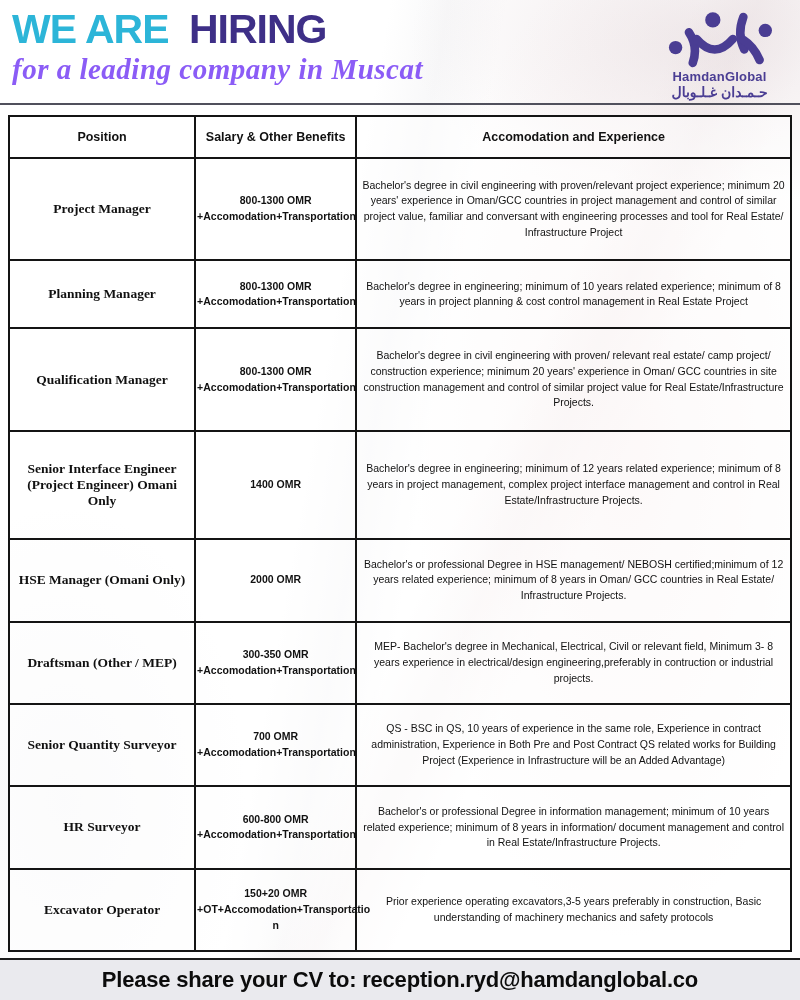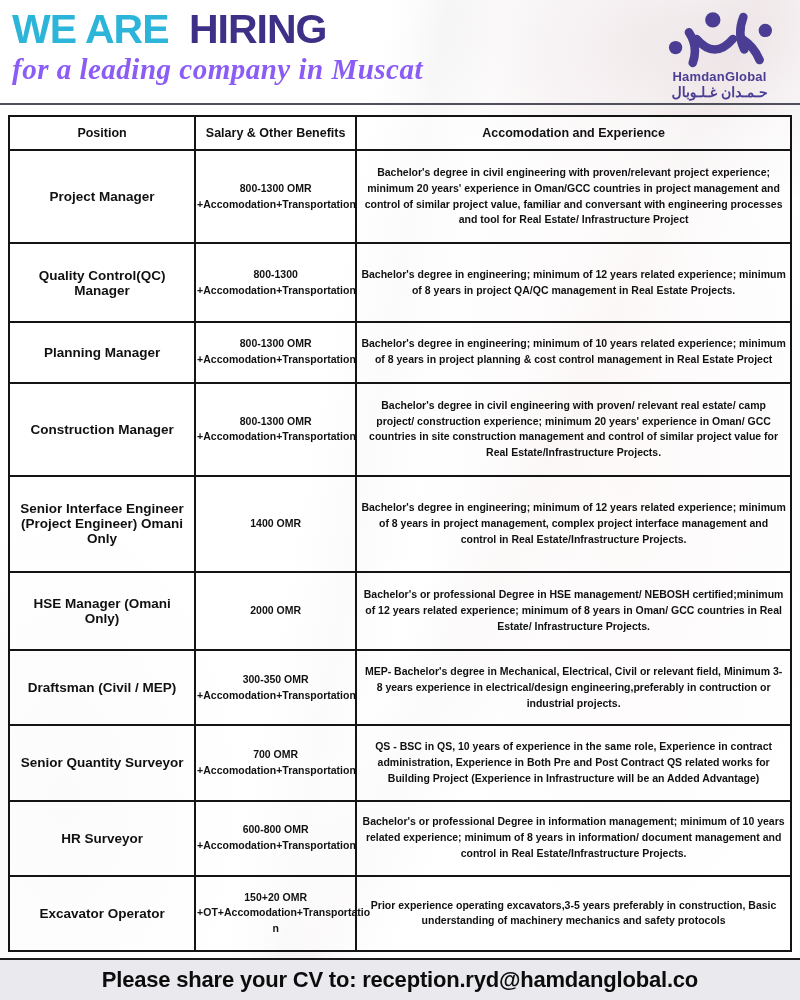--- a/index.html
+++ b/index.html
@@ -39,27 +39,27 @@
   .logo{display:flex;flex-direction:column;align-items:center;margin-right:14px;margin-top:2px;}
   .logo svg{display:block;}
   .logo .logo-name{font-size:13px;font-weight:bold;color:var(--logo-purple);letter-spacing:0.2px;margin-top:1px;}
   .logo .logo-arabic{font-size:14px;font-weight:bold;color:var(--logo-purple);margin-top:0px;}
   .header-divider{height:2px;background:#50505c;width:100%;}
 
   
   .table-wrap{flex:1;padding:10px 8px 6px 8px;display:flex;}
   table{border-collapse:collapse;width:100%;table-layout:fixed;}
   th,td{border:2px solid var(--table-border);text-align:center;vertical-align:middle;background:rgba(255,255,255,0.45);}
-  th{height:34px;font-size:12.5px;font-weight:bold;}
+  th{height:42px;font-size:12.5px;font-weight:bold;}
   col.c-pos{width:23.8%;}
   col.c-sal{width:20.6%;}
   col.c-qual{width:55.6%;}
-  td.position-cell{font-size:13.5px;font-weight:bold;padding:18px 6px;white-space:pre-line;}
+  td.position-cell{font-size:13.5px;font-weight:bold;padding:18px 6px;white-space:pre-line;font-family:Liberation Serif, serif;}
   td.salary-cell{font-size:10.5px;font-weight:bold;padding:8px 1px;white-space:pre-line;line-height:1.5;}
-  td.qualification-cell{font-size:10.5px;font-weight:bold;padding:8px 4px;line-height:1.5;}
+  td.qualification-cell{font-size:10.5px;font-weight:normal;padding:8px 4px;line-height:1.5;}
 
   
   .footer{
     height:42px;background:var(--footer-bg);border-top:2px solid #1c1c1c;
     display:flex;align-items:center;justify-content:center;
   }
   .footer .cta{font-size:22px;font-weight:bold;color:#0c0c0c;letter-spacing:-0.2px;}
 </style>
 </head>
 <body>
@@ -113,36 +113,30 @@
         </tr>
       </thead>
       <tbody>
   <tr>
     <td class="position-cell">Project Manager</td>
     <td class="salary-cell">800-1300 OMR
 +Accomodation+Transportation</td>
     <td class="qualification-cell">Bachelor's degree in civil engineering with proven/relevant project experience; minimum 20 years' experience in Oman/GCC countries in project management and control of similar project value, familiar and conversant with engineering processes and tool for Real Estate/ Infrastructure Project</td>
   </tr>
 
-  <tr>
-    <td class="position-cell">Quality Control(QC) Manager</td>
-    <td class="salary-cell">800-1300
-+Accomodation+Transportation</td>
-    <td class="qualification-cell">Bachelor's degree in engineering; minimum of 12 years related experience; minimum of 8 years in project QA/QC management in Real Estate Projects.</td>
-  </tr>
 
   <tr>
     <td class="position-cell">Planning Manager</td>
     <td class="salary-cell">800-1300 OMR
 +Accomodation+Transportation</td>
     <td class="qualification-cell">Bachelor's degree in engineering; minimum of 10 years related experience; minimum of 8 years in project planning &amp; cost control management in Real Estate Project</td>
   </tr>
 
   <tr>
-    <td class="position-cell">Construction Manager</td>
+    <td class="position-cell">Qualification Manager</td>
     <td class="salary-cell">800-1300 OMR
 +Accomodation+Transportation</td>
     <td class="qualification-cell">Bachelor's degree in civil engineering with proven/ relevant real estate/ camp project/ construction experience; minimum 20 years' experience in Oman/ GCC countries in site construction management and control of similar project value for Real Estate/Infrastructure Projects.</td>
   </tr>
 
   <tr>
     <td class="position-cell">Senior Interface Engineer
 (Project Engineer) Omani Only</td>
     <td class="salary-cell">1400 OMR</td>
     <td class="qualification-cell">Bachelor's degree in engineering; minimum of 12 years related experience; minimum of 8 years in project management, complex project interface management and control in Real Estate/Infrastructure Projects.</td>
@@ -151,21 +145,21 @@
   <tr>
     <td class="position-cell">HSE Manager (Omani Only)</td>
     <td class="salary-cell">2000 OMR</td>
     <td class="qualification-cell">Bachelor's or professional Degree in HSE management/ NEBOSH certified;minimum of 12 years related experience; minimum of 8 years in Oman/ GCC countries in Real Estate/ Infrastructure Projects.</td>
   </tr>
 
 
 
 
   <tr>
-    <td class="position-cell">Draftsman (Civil / MEP)</td>
+    <td class="position-cell">Draftsman (Other / MEP)</td>
     <td class="salary-cell">300-350 OMR
 +Accomodation+Transportation</td>
     <td class="qualification-cell">MEP- Bachelor's degree in Mechanical, Electrical, Civil or relevant field, Minimum 3- 8 years experience in electrical/design engineering,preferably in contruction or industrial projects.</td>
   </tr>
 
   <tr>
     <td class="position-cell">Senior Quantity Surveyor</td>
     <td class="salary-cell">700 OMR
 +Accomodation+Transportation</td>
     <td class="qualification-cell">QS - BSC in QS, 10 years of experience in the same role, Experience in contract administration, Experience in Both Pre and Post Contract QS related works for Building Project (Experience in Infrastructure will be an Added Advantage)</td>

